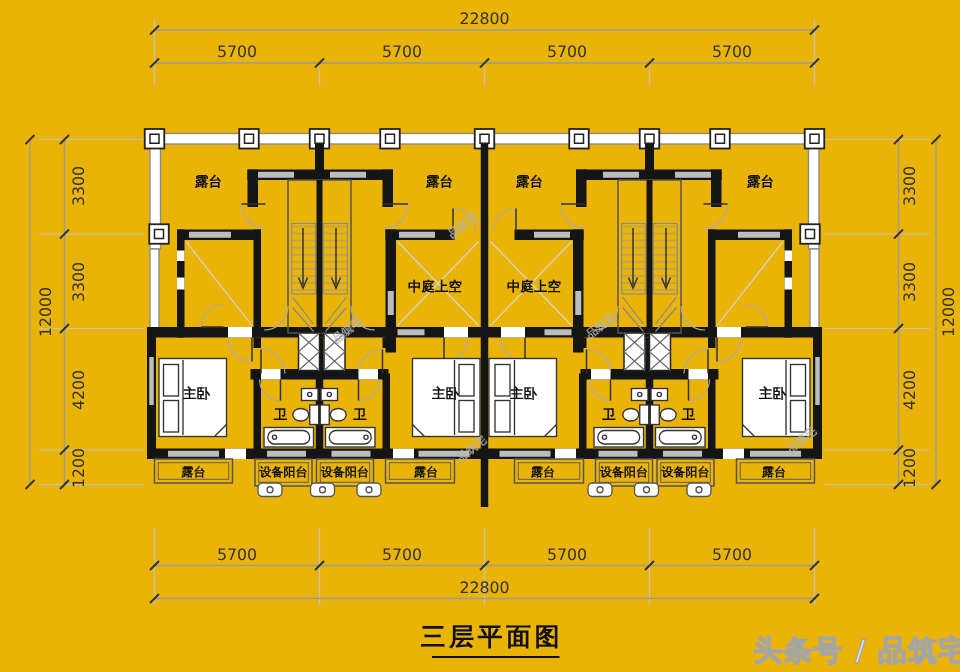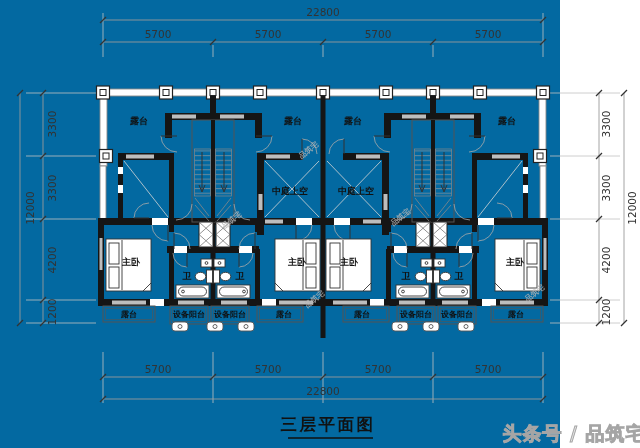--- a/index.html
+++ b/index.html
@@ -1,17 +1,17 @@
 <!DOCTYPE html>
 <html><head>
 <meta charset="utf-8">
 <style>
   html,body{margin:0;padding:0;background:#ffffff;}
   body{width:640px;height:448px;overflow:hidden;font-family:"DejaVu Sans","Liberation Sans",sans-serif;}
-  .canvas{position:relative;width:560px;height:448px;background:#0369a1;}
+  .canvas{position:relative;width:640px;height:448px;background:#eab308;}
   svg text{user-select:none;}
   .dimtxt{font-size:10.5px;fill:#333;}
   .roomtxt{font-size:9px;font-weight:bold;fill:#111;}
   .roomtxt-sm{font-size:8px;font-weight:bold;fill:#111;}
   .stamp{font-size:7.5px;font-weight:bold;fill:#b5b5b5;opacity:.8;}
   .title-txt{font-size:16.5px;font-weight:bold;fill:#111;letter-spacing:2.5px;}
   .wm-txt{font-size:19px;font-weight:bold;fill:#e3e3e3;stroke:#a5a5a5;stroke-width:.9;letter-spacing:1px;}
 </style>
 </head>
 <body>

